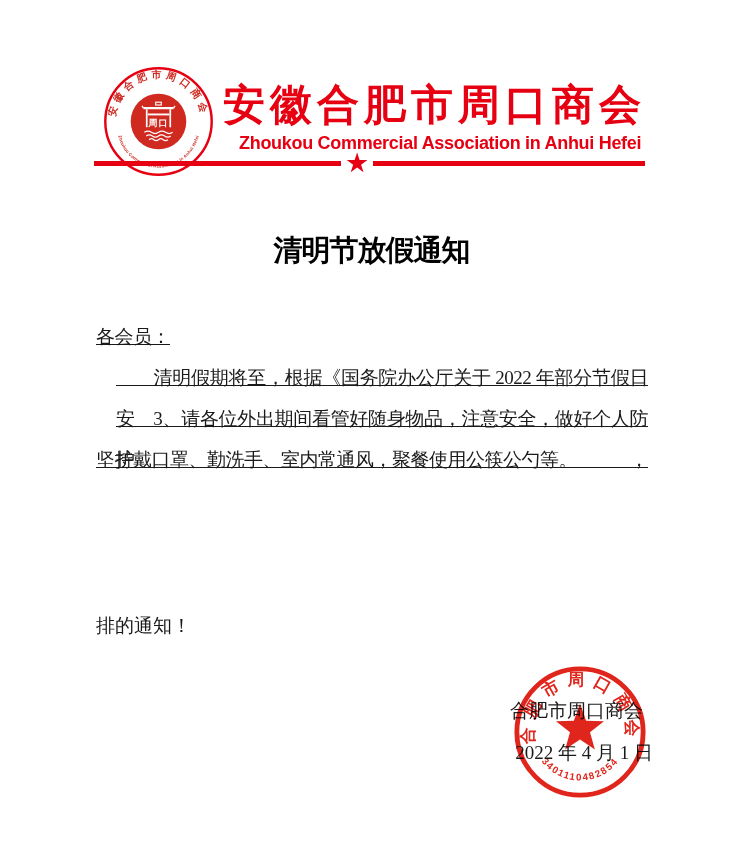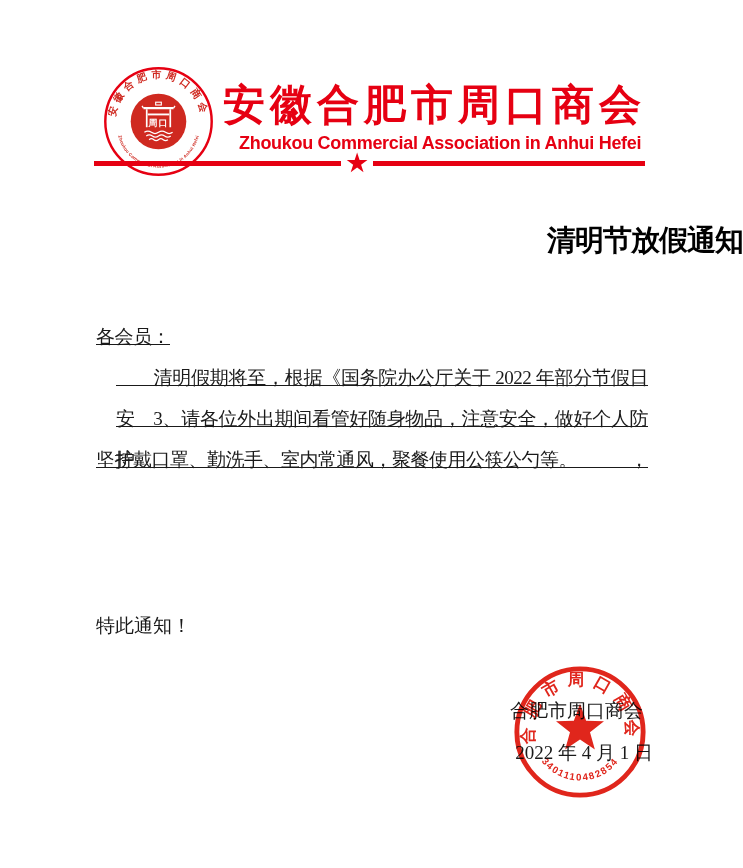--- a/index.html
+++ b/index.html
@@ -22,21 +22,21 @@
     color:#e60012;white-space:nowrap;
   }
   .divider{position:absolute;left:94px;top:161px;width:551px;height:4.5px;background:#e60012;}
   .divider-star{
     position:absolute;left:247px;top:-12px;
     font-size:27px;line-height:27px;color:#e60012;background:#ffffff;
     padding:0 4px;font-family:"DejaVu Sans",sans-serif;
   }
   
   .doc-title{
-    position:absolute;left:0;top:221px;width:743px;margin:0;text-align:right;
+    position:absolute;left:0;top:231px;width:743px;margin:0;text-align:center;
     font-size:29px;font-weight:bold;letter-spacing:-1px;color:#000;
     font-family:"Liberation Serif","DejaVu Serif",serif;
   }
   .body-block{position:absolute;left:96px;top:316px;width:552px;font-size:19px;letter-spacing:-0.5px;color:#1a1a1a;}
   .line{height:41px;line-height:41px;white-space:nowrap;text-decoration:underline;}
   .line.just{white-space:normal;text-align:justify;text-align-last:justify;margin-left:20px;}
   .closing{
     position:absolute;left:96px;top:605px;height:42px;line-height:42px;
     font-size:19px;color:#1a1a1a;
   }
@@ -87,21 +87,21 @@
 
   <h1 class="doc-title">清明节放假通知</h1>
 
   <div class="body-block">
     <div class="line">各会员：</div>
     <div class="line just">　　清明假期将至，根据《国务院办公厅关于 2022 年部分节假日安</div>
     <div class="line just">　　3、请各位外出期间看管好随身物品，注意安全，做好个人防护，</div>
     <div class="line">坚持戴口罩、勤洗手、室内常通风，聚餐使用公筷公勺等。</div>
   </div>
 
-  <div class="closing">特此通知！</div>
+  <div class="closing">排的通知！</div>
 
   <div class="sig sig-org">合肥市周口商会</div>
   <div class="sig sig-date">2022 年 4 月 1 日</div>
 
   <svg class="seal" viewBox="0 0 140 140" aria-hidden="true">
     <circle cx="70" cy="70" r="65" fill="none" stroke="#e0261c" stroke-width="5"></circle>
     <defs>
       <path id="seal-top" d="M 24.9 86.4 A 48 48 0 1 1 115.1 86.4" fill="none"></path>
       <path id="seal-bot" d="M 26.7 95 A 50 50 0 0 0 113.3 95" fill="none"></path>
     </defs>

